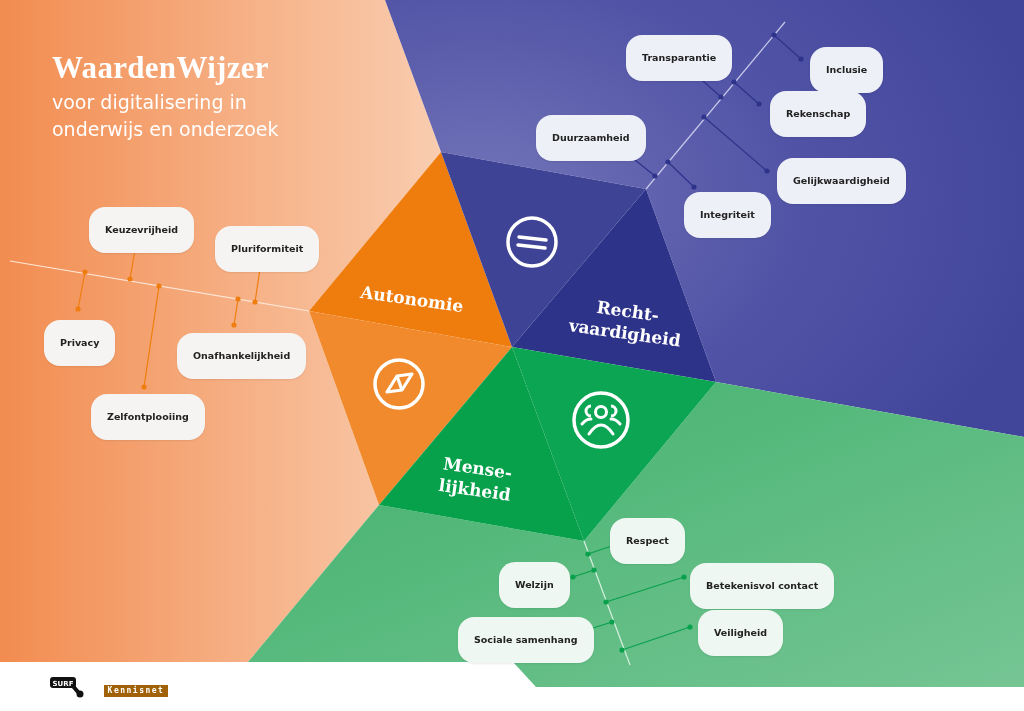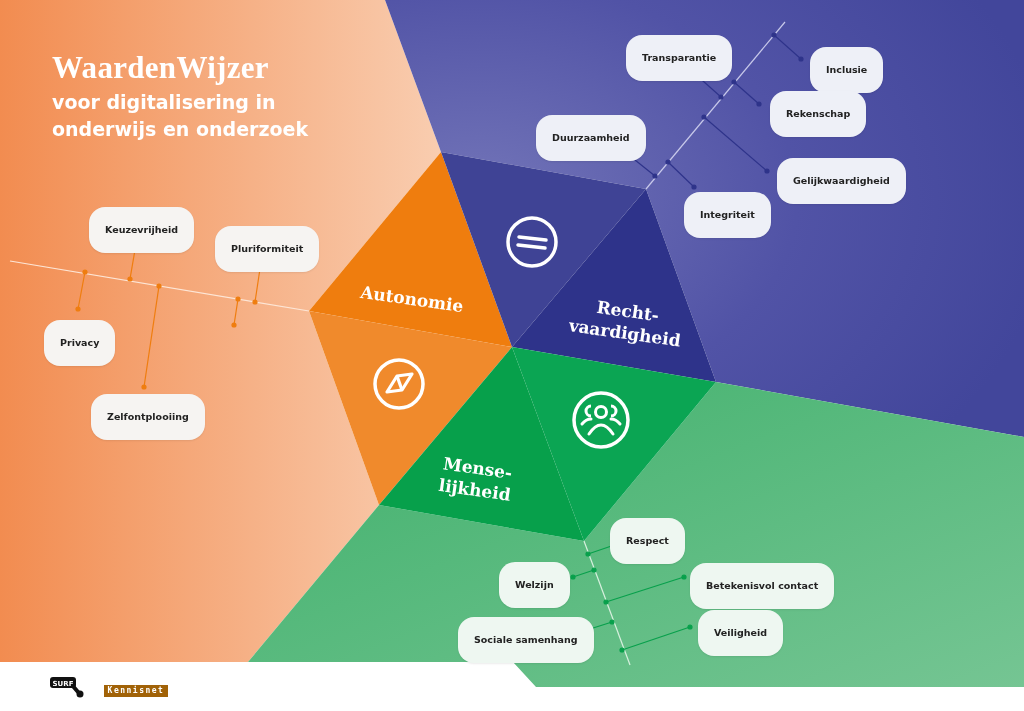--- a/index.html
+++ b/index.html
@@ -1,20 +1,20 @@
 <!DOCTYPE html>
 <html><head>
 <meta charset="utf-8">
 <style>
   html, body { margin:0; padding:0; }
   body { width:1024px; height:711px; overflow:hidden; background:#ffffff; position:relative; font-family:"Liberation Sans", sans-serif; }
   #stage { position:absolute; left:0; top:0; width:1024px; height:711px; }
   svg.bg { position:absolute; left:0; top:0; }
   .title { position:absolute; left:52px; top:50px; color:#fff; font-family:Liberation Serif, serif; font-size:31px; font-weight:bold; letter-spacing:0.3px; }
-  .subtitle { position:absolute; left:52px; top:89px; color:#fff; font-family:"DejaVu Sans", sans-serif; font-size:19px; line-height:27px; width:290px; font-weight:bold; }
+  .subtitle { position:absolute; left:52px; top:89px; color:#fff; font-family:"DejaVu Sans", sans-serif; font-size:19px; line-height:27px; width:290px; font-weight:normal; }
   .pill { position:absolute; background:#f6f4f2; border-radius:16px; height:30px; line-height:30px; padding:8px 16px; font-family:"DejaVu Sans", sans-serif; font-weight:bold; font-size:9.5px; color:#222; white-space:nowrap; box-shadow:0 1px 2px rgba(0,0,0,0.08); cursor:pointer; }
   .pill.purple { background:#eef0f7; }
   .pill.green { background:#eef7f1; }
   .hexlabel { position:absolute; color:#fff; font-family:"DejaVu Serif", serif; font-weight:bold; font-size:17px; line-height:22px; text-align:center; white-space:nowrap; }
   .logo-surf { position:absolute; left:50px; top:677px; }
   .logo-kennisnet { position:absolute; left:104px; top:685px; width:64px; height:12px; background:#a16207; color:#fff; font-family:"DejaVu Sans Mono", monospace; font-size:8px; font-weight:bold; letter-spacing:1.5px; line-height:12px; text-align:center; }
   .icon { position:absolute; }
 </style>
 </head>
 <body>
@@ -144,20 +144,21 @@
     <path d="M20 16 a5 5 0 1 0 0 10" fill="none" stroke="#fff" stroke-width="3"></path>
     <path d="M40 16 a5 5 0 1 1 0 10" fill="none" stroke="#fff" stroke-width="3"></path>
     <path d="M18 44 q12 -18 24 0" fill="none" stroke="#fff" stroke-width="3" stroke-linecap="round"></path>
     <path d="M11 34 q4 -5 9 -5" fill="none" stroke="#fff" stroke-width="3" stroke-linecap="round"></path>
     <path d="M49 34 q-4 -5 -9 -5" fill="none" stroke="#fff" stroke-width="3" stroke-linecap="round"></path>
   </svg>
 
   <div class="pill" style="left:89px; top:207px;">Keuzevrijheid</div>
   <div class="pill" style="left:215px; top:226px;">Pluriformiteit</div>
   <div class="pill" style="left:44px; top:320px;">Privacy</div>
+  <div class="pill" style="left:177px; top:333px;">Onafhankelijkheid</div>
   <div class="pill" style="left:91px; top:394px;">Zelfontplooiing</div>
 
   <div class="pill purple" style="left:626px; top:35px;">Transparantie</div>
   <div class="pill purple" style="left:810px; top:47px;">Inclusie</div>
   <div class="pill purple" style="left:770px; top:91px;">Rekenschap</div>
   <div class="pill purple" style="left:536px; top:115px;">Duurzaamheid</div>
   <div class="pill purple" style="left:777px; top:158px;">Gelijkwaardigheid</div>
   <div class="pill purple" style="left:684px; top:192px;">Integriteit</div>
 
   <div class="pill green" style="left:610px; top:518px;">Respect</div>

